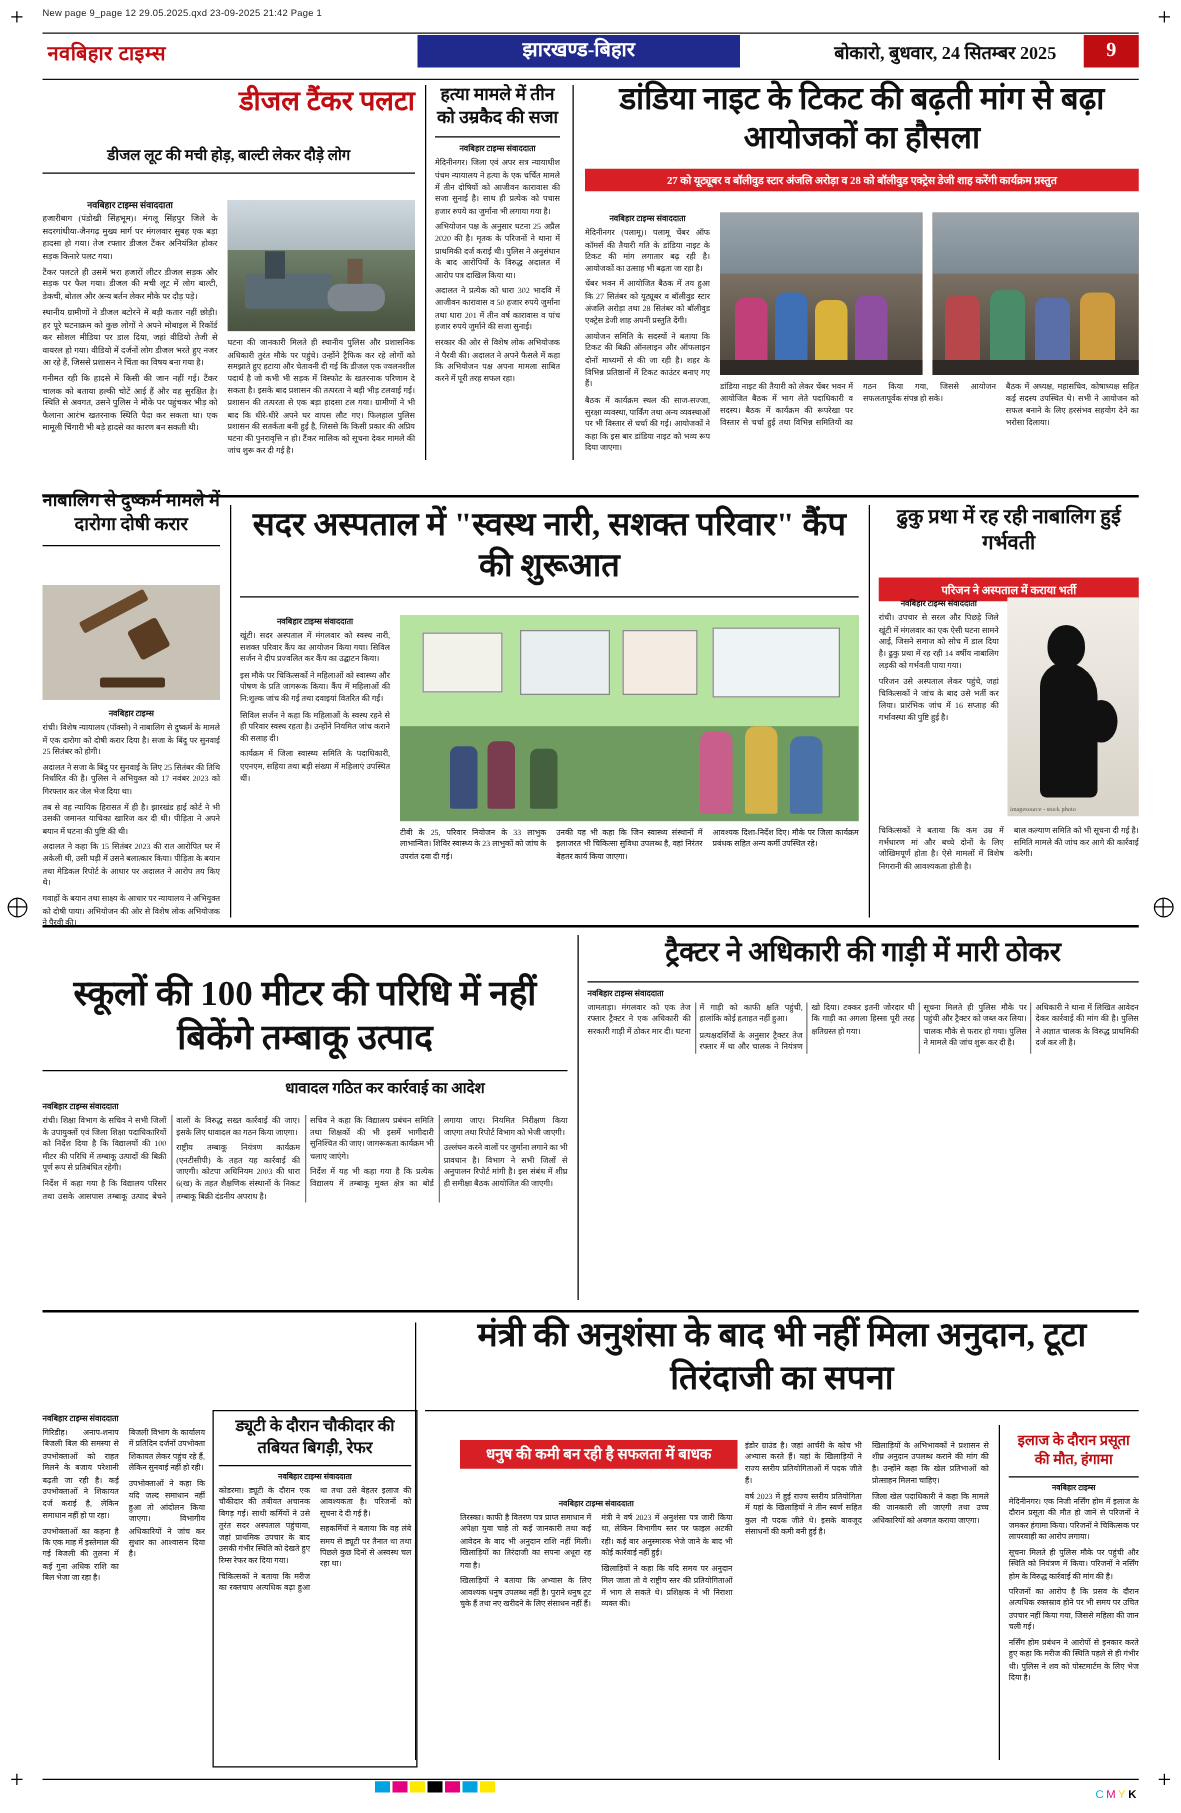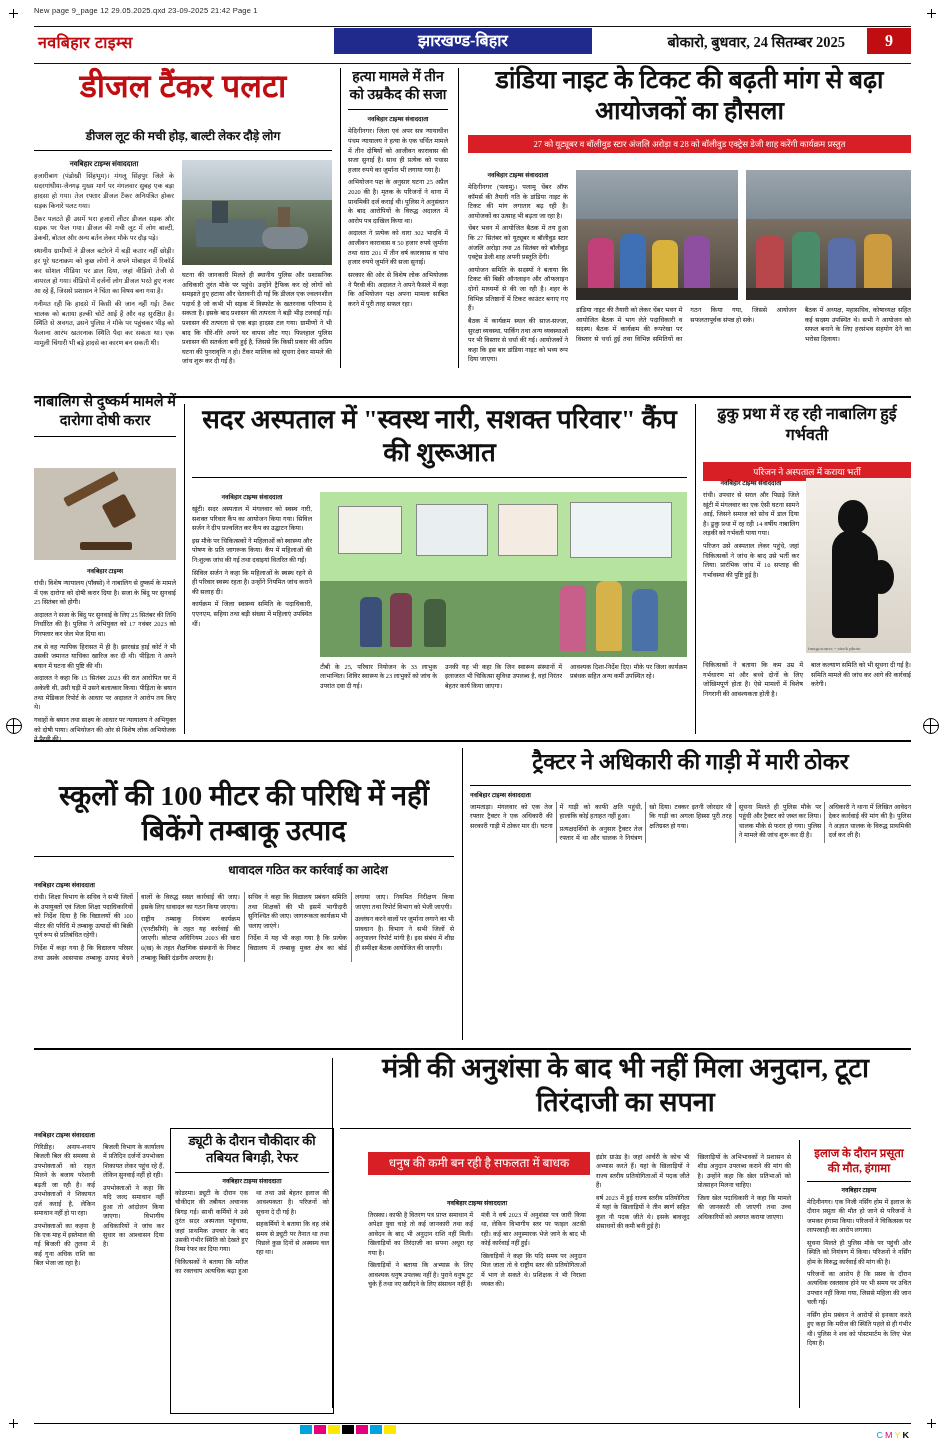--- a/index.html
+++ b/index.html
@@ -56,21 +56,21 @@
   .body p{margin:0 0 3px 0;}
   .rule-h{border-top:1px solid #000;}
   .rule-v{border-left:1px solid #000;}
   .thick{border-top:2.5px solid #000;}
   .photo{background:#b9c3c9;position:relative;overflow:hidden;}
   .photo .sky{position:absolute;left:0;right:0;top:0;height:38%;background:linear-gradient(#cfd8de,#aeb9c0);}
   .photo .grnd{position:absolute;left:0;right:0;bottom:0;height:62%;background:linear-gradient(#6f7f6a,#49533f);}
   .photo.people{background:#8d8376;}
   .photo.people .sky{background:linear-gradient(#9aa5ad,#7e8a93);}
   .photo.people .grnd{background:linear-gradient(#7a6f62,#4d453c);}
-  .redband{background:#d81f26;color:#fff;font-weight:normal;text-align:center;}
+  .redband{background:#d81f26;color:#fff;font-weight:bold;text-align:center;}
   .box{border:1px solid #000;}
 
   .cols2{column-count:2;column-gap:8px;}
   .cols3{column-count:3;column-gap:8px;}
   .cols4{column-count:4;column-gap:8px;}
   .cols5{column-count:5;column-gap:7px;}
   .colrule{column-rule:1px solid #777;}
   .swatches{position:absolute;left:300px;bottom:16px;display:flex;gap:2px;}
   .swatches i{display:block;width:12px;height:9px;}
   .cmyk{position:absolute;right:34px;bottom:10px;font-family:"Liberation Sans",sans-serif;font-size:9px;letter-spacing:2px;}
@@ -93,21 +93,21 @@
   <div class="masthead">
     <div class="mh-line"></div>
     <div class="mh-line2"></div>
     <div class="mh-name">नवबिहार टाइम्स</div>
     <div class="mh-center">झारखण्ड-बिहार</div>
     <div class="mh-date">बोकारो, बुधवार, 24 सितम्बर 2025</div>
     <div class="mh-pageno">9</div>
   </div>
 
   <div class="blk" style="left:34px;top:68px;width:298px;">
-    <div class="headline hl-red" style="font-size:32px;text-align:center;font-family:Liberation Sans, sans-serif;">डीजल टैंकर पलटा</div>
+    <div class="headline hl-red" style="font-size:22px;text-align:right;font-family:Liberation Serif, serif;">डीजल टैंकर पलटा</div>
     <div class="sub" style="font-size:12px;text-align:center;margin-top:24px;">डीजल लूट की मची होड़, बाल्टी लेकर दौड़े लोग</div>
     <div class="rule-h" style="margin-top:6px;"></div>
   </div>
   <div class="blk" style="left:34px;top:158px;width:140px;">
     <div class="byline">नवबिहार टाइम्स संवाददाता</div>
     <div class="body" style="margin-top:3px;">
       <p>हजारीबाग (पंडोखी सिंहभूम)। मंगलू सिंहपुर जिले के सदरगांधीया-जैनगढ़ मुख्य मार्ग पर मंगलवार सुबह एक बड़ा हादसा हो गया। तेज रफ्तार डीजल टैंकर अनियंत्रित होकर सड़क किनारे पलट गया।</p>
       <p>टैंकर पलटते ही उसमें भरा हजारों लीटर डीजल सड़क और सड़क पर फैल गया। डीजल की मची लूट में लोग बाल्टी, डेकची, बोतल और अन्य बर्तन लेकर मौके पर दौड़ पड़े।</p>
       <p>स्थानीय ग्रामीणों ने डीजल बटोरने में बड़ी कतार नहीं छोड़ी। हर पूरे घटनाक्रम को कुछ लोगों ने अपने मोबाइल में रिकॉर्ड कर सोशल मीडिया पर डाल दिया, जहां वीडियो तेजी से वायरल हो गया। वीडियो में दर्जनों लोग डीजल भरते हुए नजर आ रहे हैं, जिससे प्रशासन ने चिंता का विषय बना गया है।</p>
       <p>गनीमत रही कि हादसे में किसी की जान नहीं गई। टैंकर चालक को बताया हल्की चोटें आई हैं और वह सुरक्षित है। स्थिति से अवगत, उसने पुलिस ने मौके पर पहुंचकर भीड़ को फैलाना आरंभ खतरनाक स्थिति पैदा कर सकता था। एक मामूली चिंगारी भी बड़े हादसे का कारण बन सकती थी।</p>

